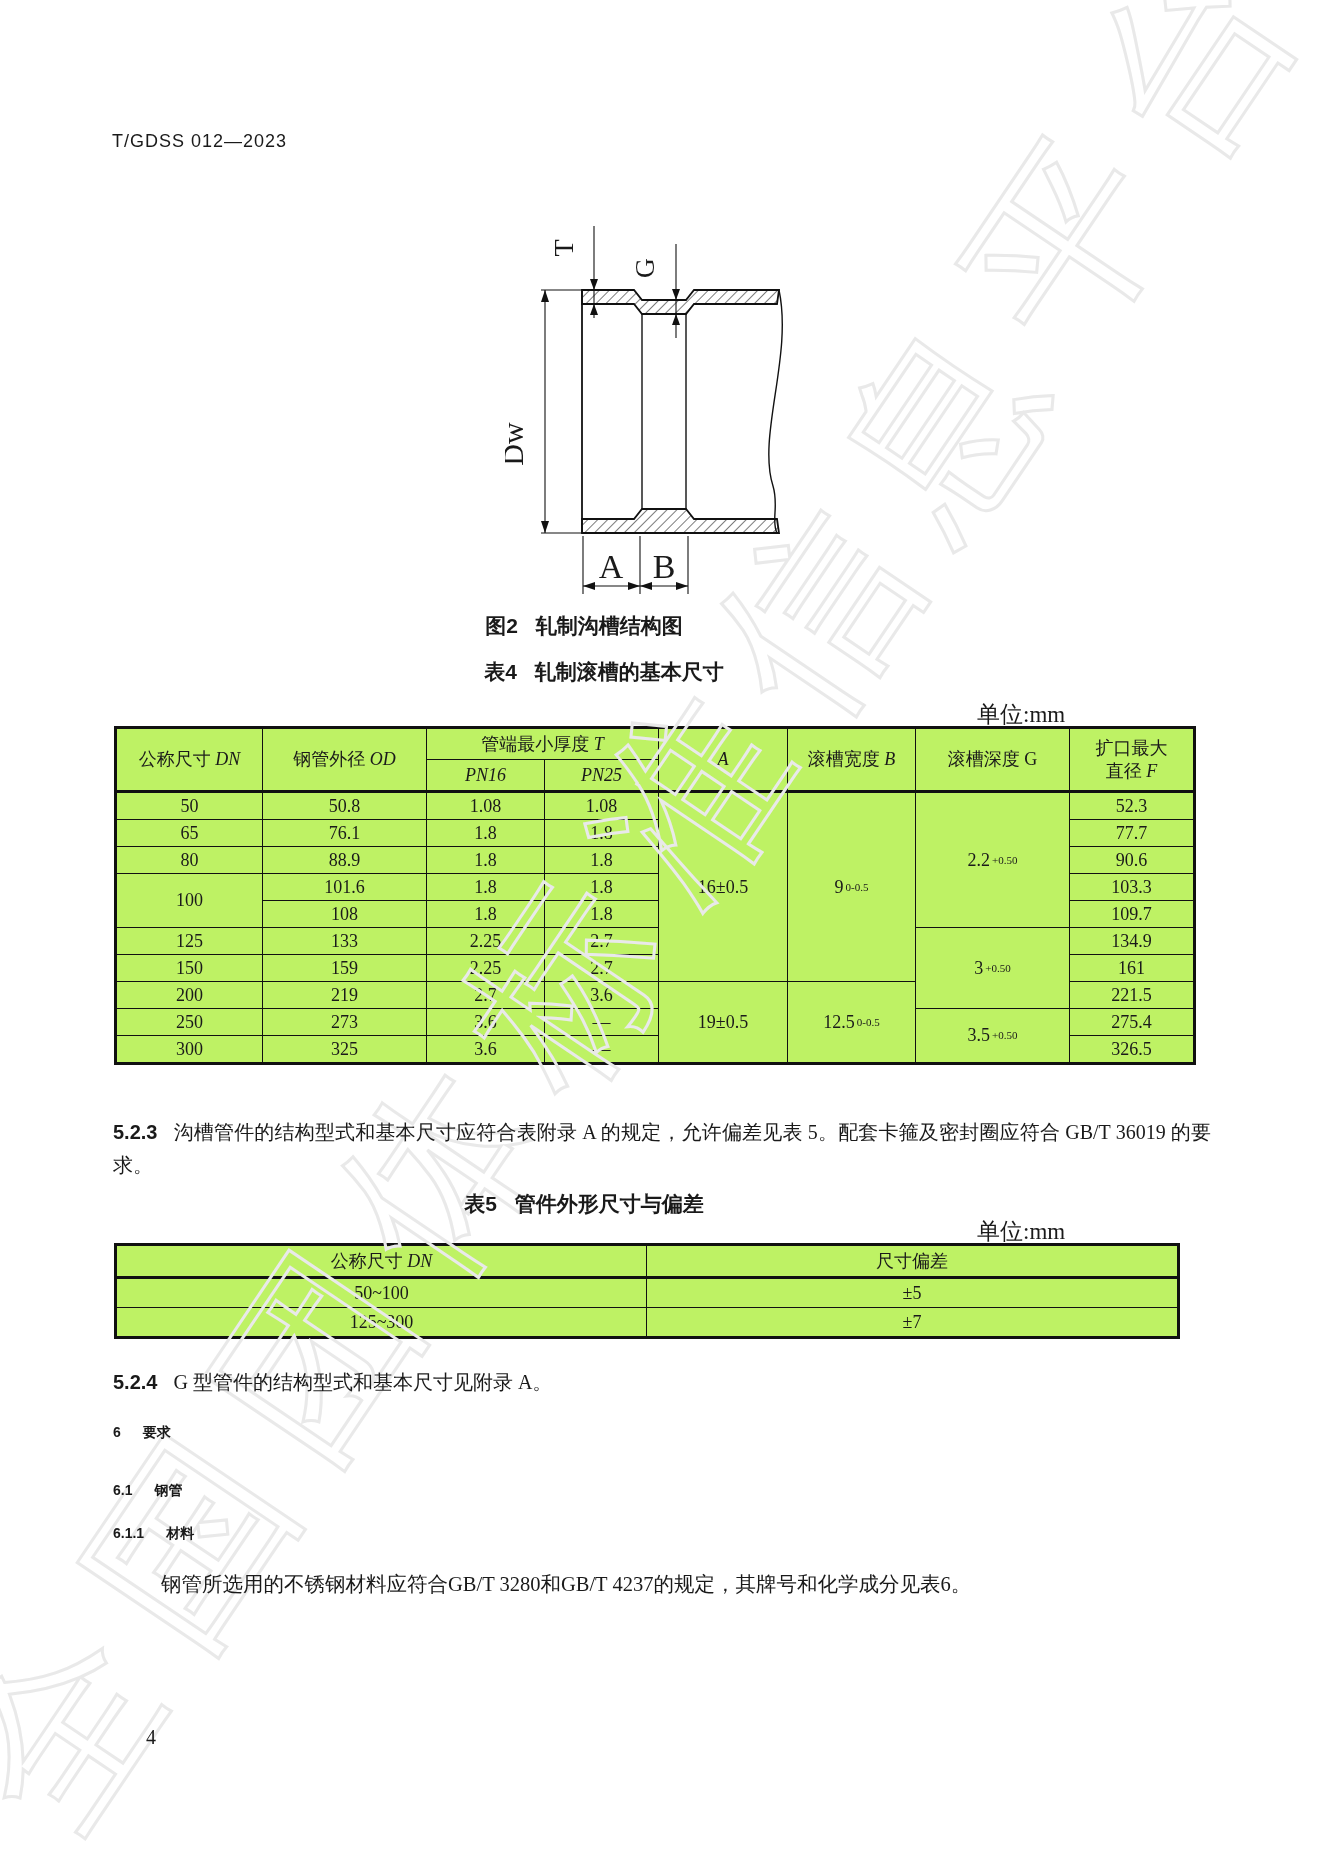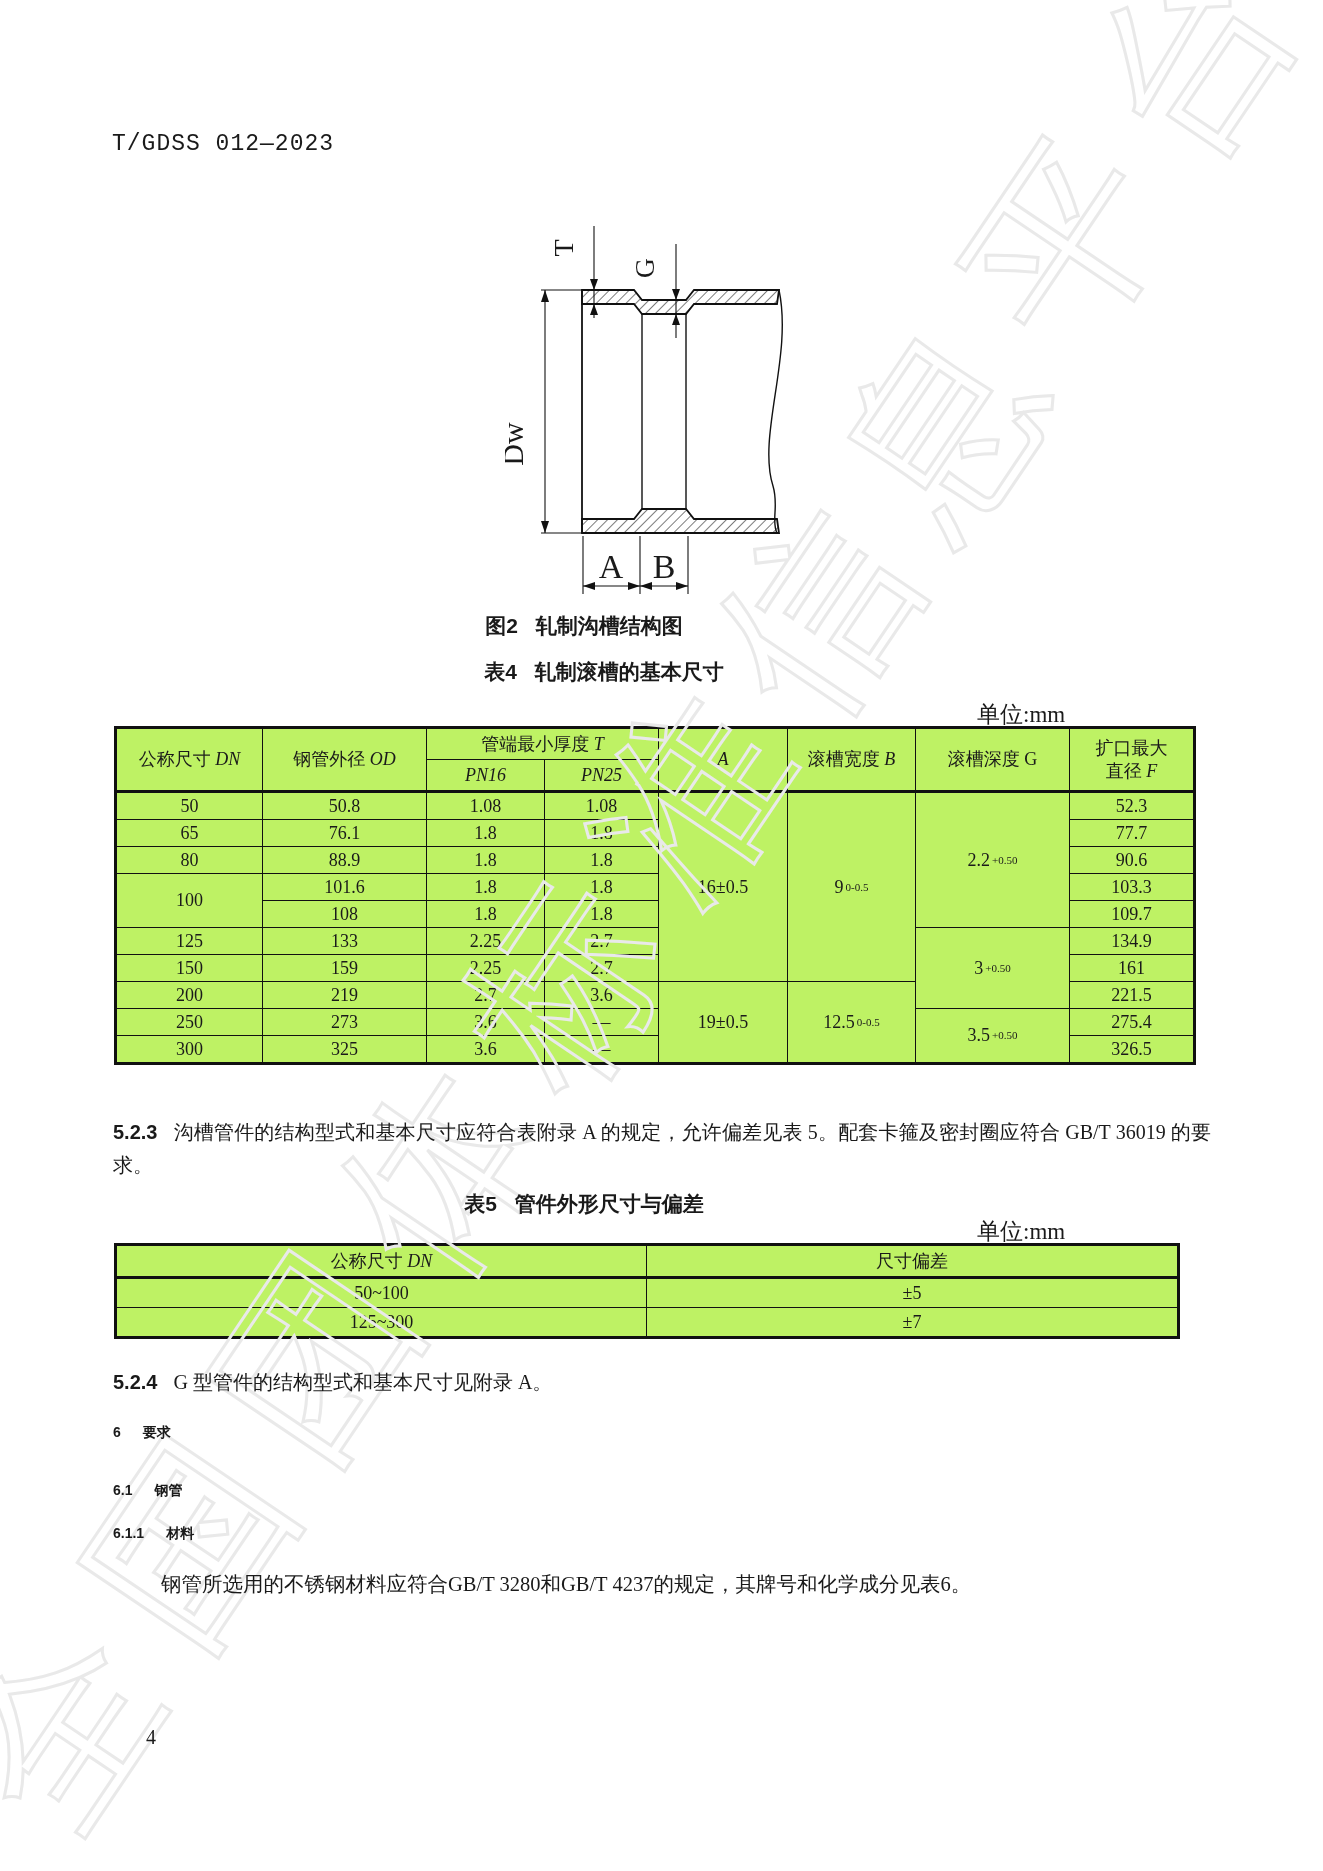--- a/index.html
+++ b/index.html
@@ -6,22 +6,22 @@
   .page{position:relative;width:1323px;height:1871px;background:#ffffff;margin:0 auto;
         font-family:"Liberation Serif","DejaVu Serif",serif;color:#1a1a1a;overflow:hidden;}
   .layer{position:absolute;z-index:2;}
   
   .watermark{position:absolute;left:640px;top:880px;z-index:1;white-space:nowrap;
       transform:translate(-50%,-50%) rotate(-56deg);
       font-family:"Liberation Sans",sans-serif;font-size:190px;letter-spacing:34px;
       color:#ececec;-webkit-text-fill-color:transparent;-webkit-text-stroke:3px #e9e9e9;
       pointer-events:none;}
   
-  .doc-code{left:112px;top:131px;font-family:Liberation Mono, monospace;
-      font-size:23px;letter-spacing:1px;}
+  .doc-code{left:112px;top:131px;font-family:Liberation Sans, sans-serif;
+      font-size:18px;letter-spacing:1px;}
   .caption{left:0;top:0;width:1168px;text-align:center;
       font-family:"Liberation Sans",sans-serif;font-weight:bold;font-size:21px;}
   .caption .num{margin-right:18px;}
   .unit{font-size:23px;text-align:left;width:200px;}
   .clause{left:113px;width:1098px;font-size:20px;line-height:33px;text-align:justify;}
   .clause .cnum{font-family:"Liberation Sans",sans-serif;font-weight:bold;margin-right:16px;}
   .heading{left:113px;font-family:"Liberation Sans",sans-serif;font-weight:bold;font-size:14px;}
   .heading .hnum{margin-right:22px;}
   .para{left:120px;width:1098px;font-size:20.5px;line-height:33px;text-indent:2em;}
   .pagenum{left:146px;top:1726px;font-size:20px;}

